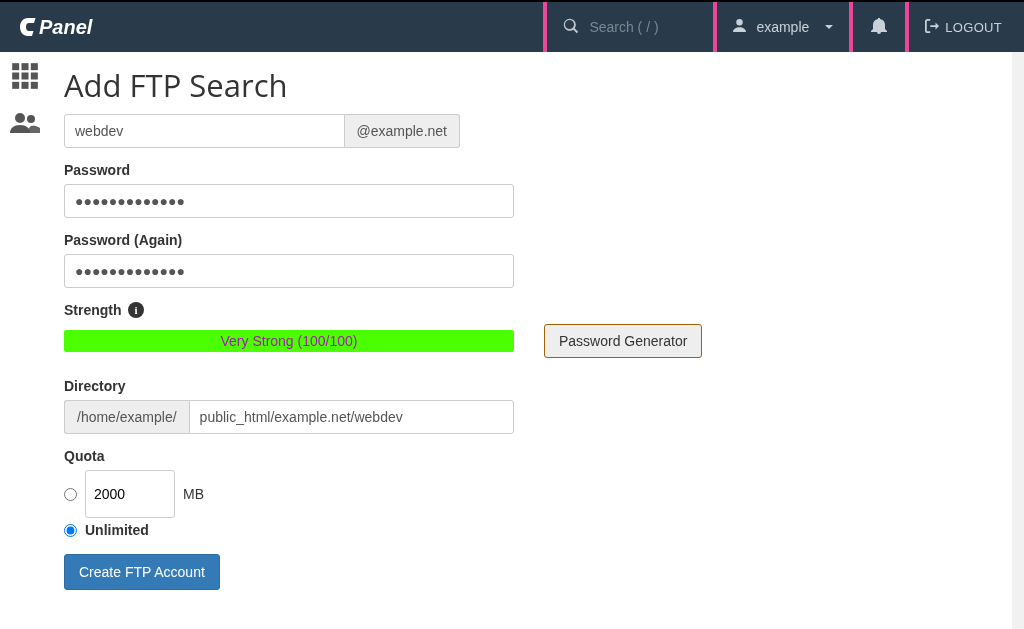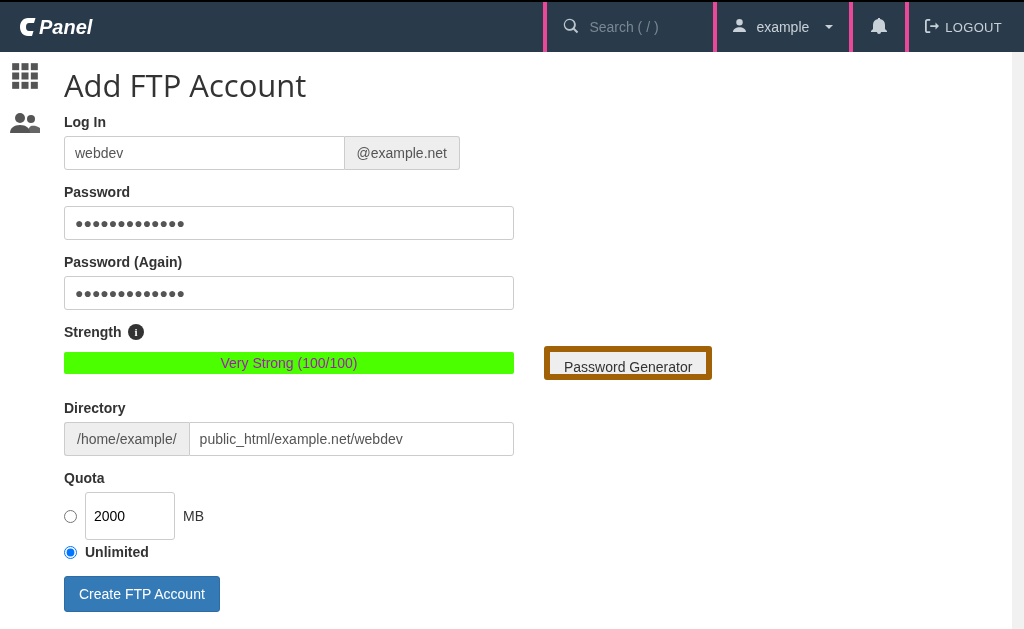--- a/index.html
+++ b/index.html
@@ -157,21 +157,21 @@
     justify-content:center;
     font-size: 14px;
     color: #a21caf;
     border-radius: 2px;
   }
 
   .strength-row { display:flex; align-items:center; gap:30px; }
 
   .btn-default {
     background: #eeeeee;
-    border: 6px solid #a16207;
+    border: 1px solid #a16207;
     border-radius: 3px;
     padding: 7px 14px;
     font-size: 14px;
     color: #333;
     cursor: pointer;
     height: 34px;
   }
   .btn-primary {
     background: #337ab7;
     border: 1px solid #2e6da4;
@@ -272,24 +272,23 @@
       <circle cx="10" cy="7" r="5"></circle>
         <circle cx="21" cy="8" r="4"></circle>
       <path d="M0 22c0-5 4-8 10-8s10 3 10 8H0z"></path>
       <path d="M18 22c0-4 1-6 3-7 1-.3 5-1 9 2v5h-12z" opacity="0.9"></path>
     </svg>
   </span>
 </div>
 
 <div class="main">
 
-  <h1 class="page-title">Add FTP Account</h1>
-
-  <div class="field-block">
-    <div class="form-label">Log In</div>
+  <h1 class="page-title">Add FTP Search</h1>
+
+  <div class="field-block">
     <div class="input-group">
       <input class="input" type="text" value="webdev" style="">
       <span class="addon-right">@example.net</span>
     </div>
   </div>
 
   <div class="field-block">
     <div class="form-label">Password</div>
     <input class="input wide-input" type="text" value="●●●●●●●●●●●●●" style="">
   </div>

